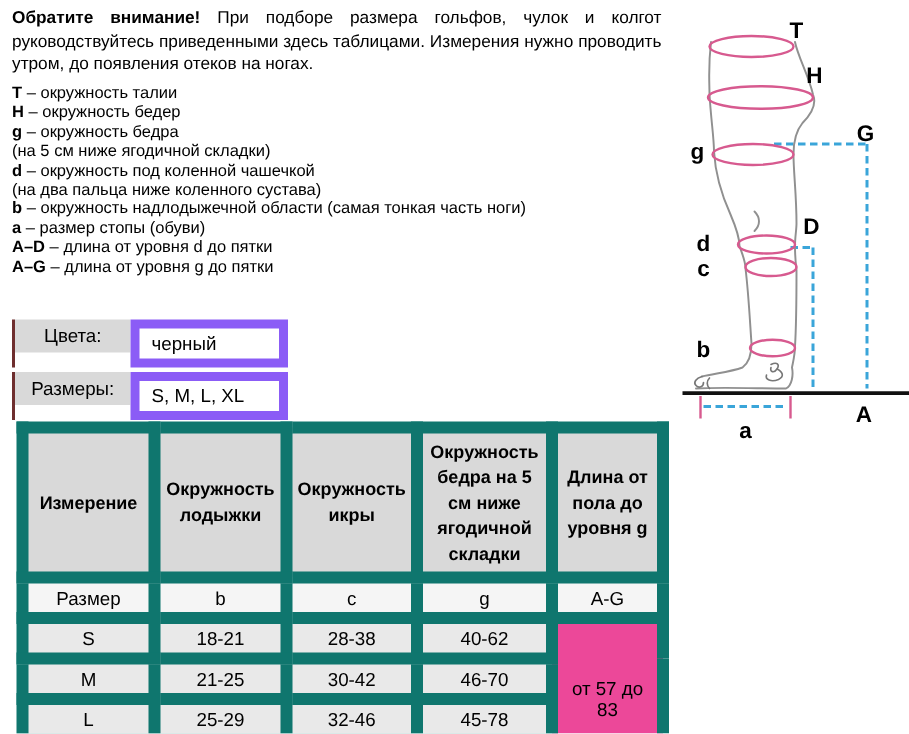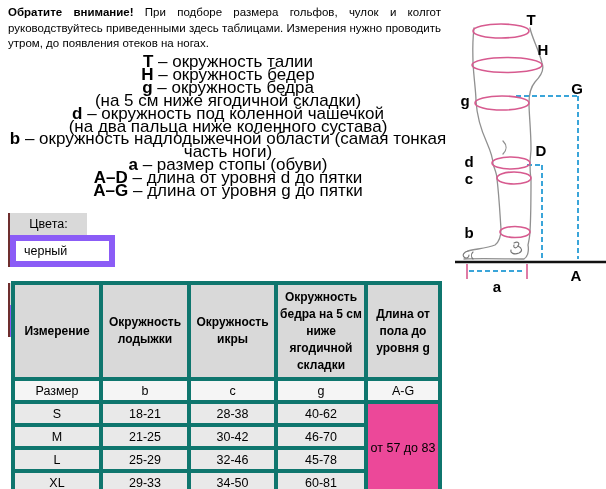--- a/index.html
+++ b/index.html
@@ -4,35 +4,35 @@
 <style>
   html,body{margin:0;padding:0;background:#fff;}
   .page{position:relative;width:606px;height:489px;background:#fff;overflow:hidden;
         font-family:"Liberation Sans",sans-serif;color:#000;}
 
   
   .intro{position:absolute;left:8px;top:5px;width:433px;margin:0;
          font-size:11.5px;line-height:15.5px;text-align:justify;}
 
   
-  .legend{position:absolute;left:8px;top:56px;width:440px;font-size:17px;line-height:12.9px;text-align:center;}
+  .legend{position:absolute;left:8px;top:56px;width:440px;font-size:11px;line-height:12.9px;}
   .legend-line b{font-weight:bold;}
 
   
   .attrs{position:absolute;left:8px;top:213px;}
-  .attr-row{display:flex;margin-bottom:16px;border-left:2px solid #6e2e2e;flex-direction:column;}
+  .attr-row{display:flex;margin-bottom:3px;border-left:2px solid #6e2e2e;}
   .attr-label{width:77px;height:22px;background:#d9d9d9;display:flex;align-items:center;
               justify-content:center;font-size:12.5px;}
   .attr-value{width:85px;height:20px;background:#fff;border:6px solid #8b5cf6;
               display:flex;align-items:center;padding-left:8px;font-size:12.5px;}
 
   
   table.size-table{position:absolute;left:11px;top:281px;border-collapse:collapse;
                    border-left:2px solid #6e2e2e;table-layout:fixed;}
-  .size-table th,.size-table td{border:4px solid #0f766e;text-align:center;vertical-align:middle;
+  .size-table th,.size-table td{border:8px solid #0f766e;text-align:center;vertical-align:middle;
                    padding:0 2px;font-family:"Liberation Sans",sans-serif;}
   .size-table th{background:#d9d9d9;font-weight:bold;font-size:12px;line-height:17px;height:92px;}
   .size-table .param-row td{background:#f5f5f5;height:19px;font-size:12.5px;}
   .size-table .data-row td{background:#e9e9e9;height:19px;font-size:12.5px;}
   .size-table td.merged{background:#ec4899;font-size:12.5px;}
 
   
   .diagram{position:absolute;left:440px;top:0;width:166px;height:300px;}
   .diagram text{font-family:"Liberation Sans",sans-serif;font-weight:bold;font-size:15px;fill:#000;}
 </style>

